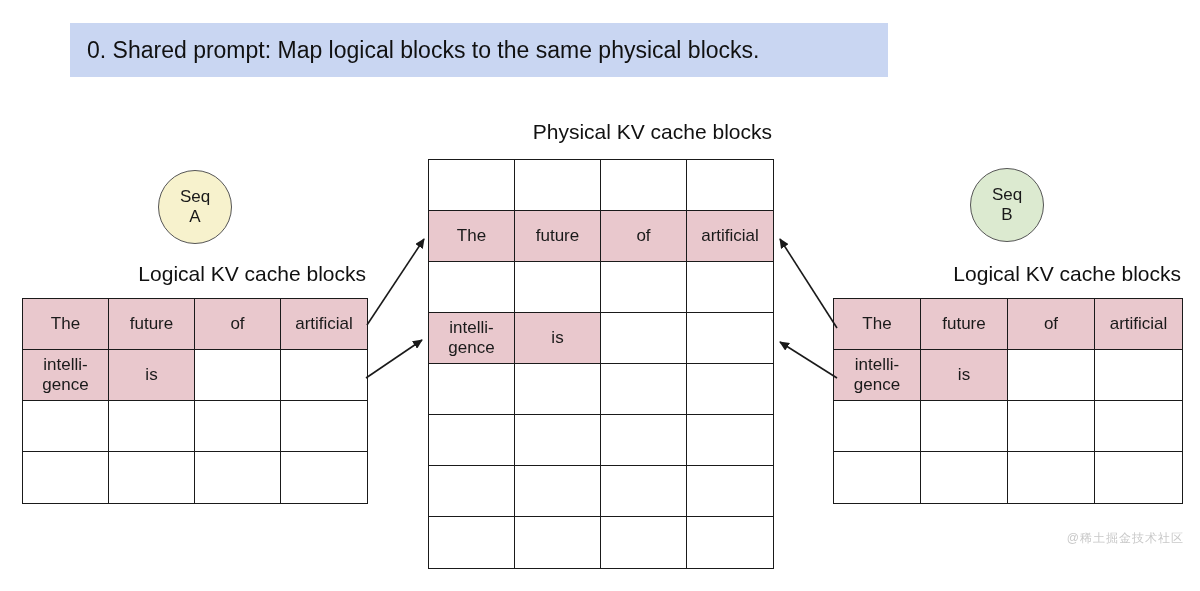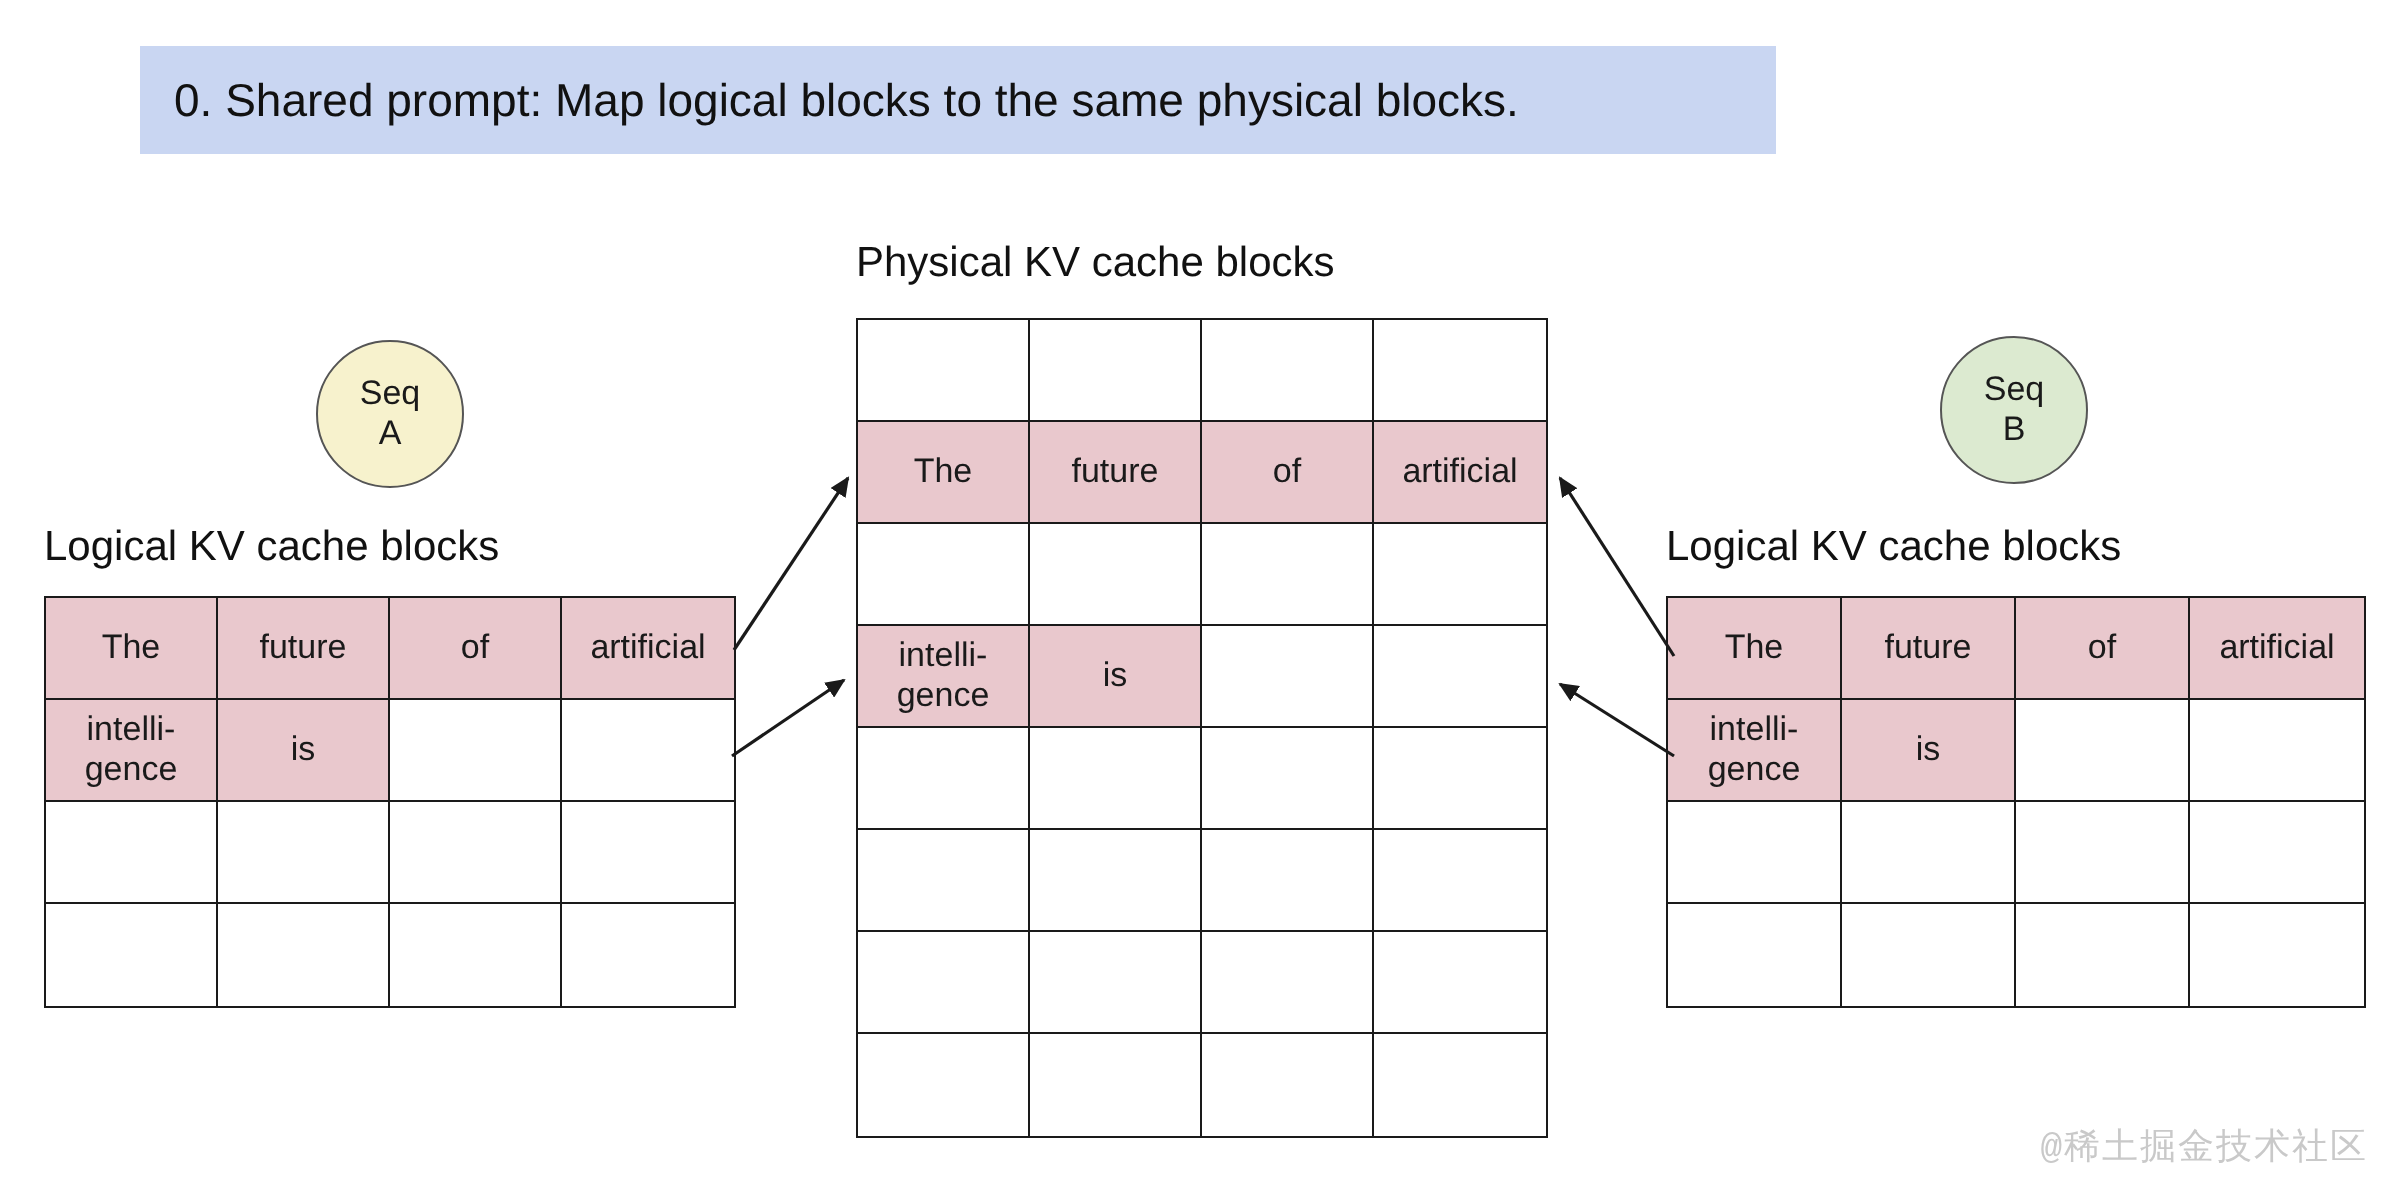--- a/index.html
+++ b/index.html
@@ -12,21 +12,21 @@
     overflow:hidden;
   }
   .title-banner{
     position:absolute;left:30px;top:23px;width:818px;height:54px;
     background:var(--title-bg,#c9d6f2);
     display:flex;align-items:center;
     padding-left:17px;box-sizing:border-box;
     font-size:23px;color:#111;margin-left:40px;
   }
   .section-label{
-    position:absolute;text-align:left;font-size:21px;color:#111;
+    position:absolute;text-align:right;font-size:21px;color:#111;
     white-space:nowrap;
   }
   .seq-badge{
     position:absolute;width:72px;height:72px;border-radius:50%;
     border:1.5px solid #555;
     display:flex;align-items:center;justify-content:center;
     font-size:17px;line-height:1.15;text-align:center;white-space:pre-line;
   }
   #seq-a-badge{left:158px;top:170px;background:var(--seq-a-bg,#f7f2cd);}
   #seq-b-badge{left:970px;top:168px;background:var(--seq-b-bg,#dcead0);}
@@ -43,22 +43,22 @@
     border-bottom:1.5px solid #1a1a1a;
     display:flex;align-items:center;justify-content:center;
     font-size:17px;line-height:1.15;text-align:center;white-space:pre-line;
     box-sizing:border-box;
   }
   .cell:nth-child(4n){border-right:none;}
   .cell:nth-last-child(-n+4){border-bottom:none;}
   .cell.hl{background:var(--cell-highlight,#e9c8cd);}
   #arrow-layer{position:absolute;left:0;top:0;width:1200px;height:591px;pointer-events:none;}
   .watermark{
-    position:absolute;right:16px;top:561px;
-    font-size:18px;color:var(--watermark,#c9c9c9);letter-spacing:1px;font-family:Liberation Mono, monospace;
+    position:absolute;right:16px;top:530px;
+    font-size:12px;color:var(--watermark,#c9c9c9);letter-spacing:1px;
   }
 </style>
 </head>
 <body>
 
 <div id="stage">
 
   <div class="title-banner">
     <span>0. Shared prompt: Map logical blocks to the same physical blocks.</span>
   </div>

